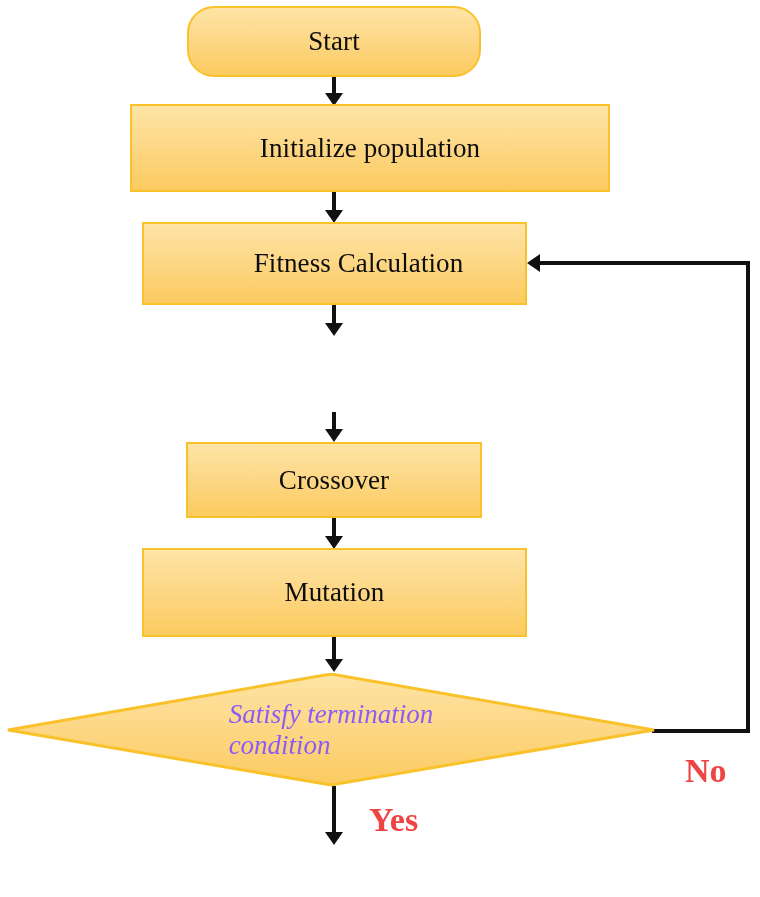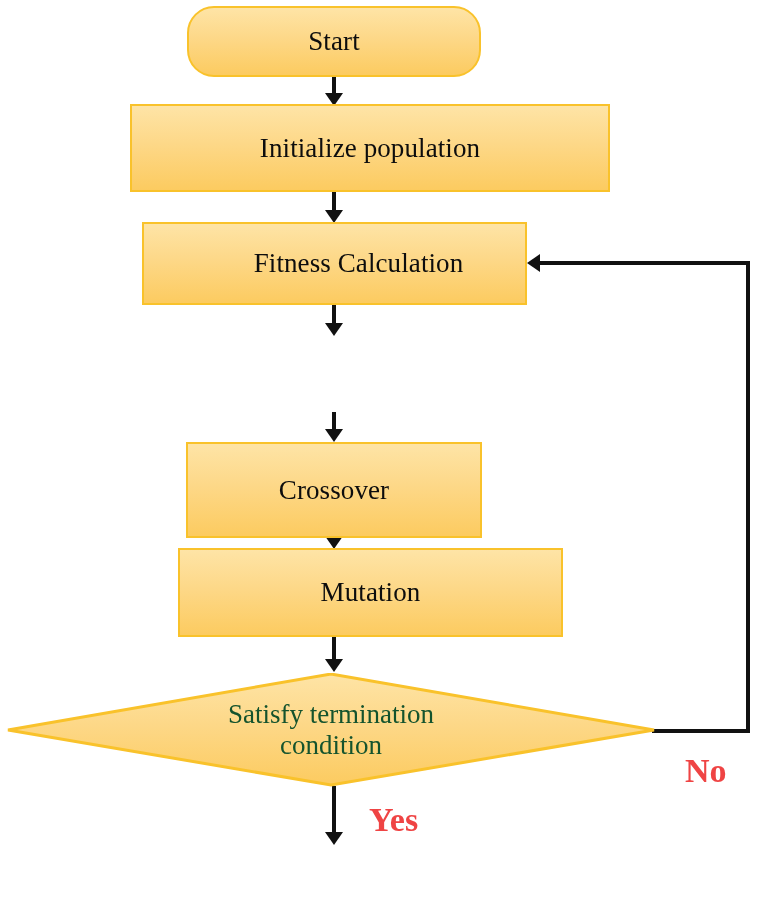--- a/index.html
+++ b/index.html
@@ -46,26 +46,26 @@
   }
   .diamond-text {
     position: absolute;
     left: 0;
     top: 0;
     width: 100%;
     height: 100%;
     display: flex;
     align-items: center;
     justify-content: center;
-    text-align: center;
     font-size: 27px;
-    color: #14532d;
+    color: #8b5cf6;
     line-height: 1.16;
     white-space: pre-line;
     pointer-events: none;
+    font-style: italic;
   }
   
   .conn {
     position: absolute;
     background: #111111;
     z-index: 1;
   }
   .conn-v { width: 4px; }
   .conn-h { height: 4px; }
   .arrowhead-down {
@@ -132,25 +132,25 @@
 
   <div class="node" style="left:130px; top:104px; width:480px; height:88px;">
     <span class="node-label">Initialize population</span>
   </div>
 
   <div class="node" style="left:142px; top:222px; width:385px; height:83px;padding-left:48px;">
     <span class="node-label">Fitness Calculation</span>
   </div>
 
 
-  <div class="node" style="left:186px; top:442px; width:296px; height:96px;">
+  <div class="node" style="left:186px; top:442px; width:296px; height:76px;">
     <span class="node-label">Crossover</span>
   </div>
 
-  <div class="node" style="left:142px; top:548px; width:385px; height:89px;margin-left:36px;">
+  <div class="node" style="left:142px; top:548px; width:385px; height:89px;">
     <span class="node-label">Mutation</span>
   </div>
 
   <div class="diamond-wrap" style="left:6px; top:673px; width:650px; height:114px;">
     <svg width="650" height="114" viewBox="0 0 650 114">
       <defs>
         <linearGradient id="diamondGrad" x1="0" y1="0" x2="0" y2="1">
           <stop offset="0%" stop-color="#FEE4A6"></stop>
           <stop offset="45%" stop-color="#FDD888"></stop>
           <stop offset="100%" stop-color="#FCCB60"></stop>

